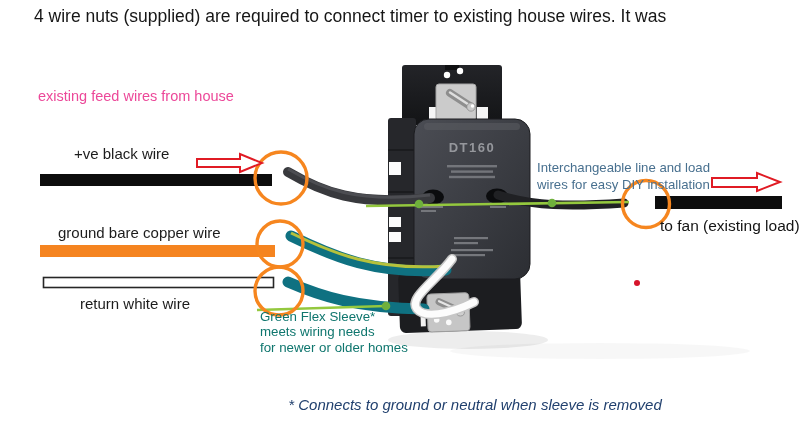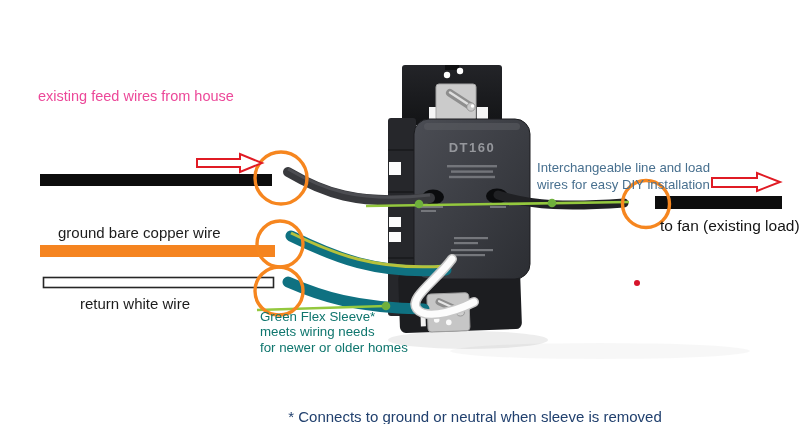--- a/index.html
+++ b/index.html
@@ -12,22 +12,22 @@
   svg.diagram{position:absolute;left:0;top:0;}
   .txt{position:absolute;white-space:nowrap;}
   .title{left:34px;top:5px;font-size:17.5px;line-height:22.5px;color:#161616;}
   .lbl-feed{left:38px;top:88px;font-size:14.5px;color:#ec4899;}
   .lbl-hot{left:74px;top:145px;font-size:15px;color:#1c1c1c;}
   .lbl-ground{left:58px;top:224px;font-size:15px;color:#1c1c1c;}
   .lbl-neutral{left:80px;top:295px;font-size:15px;color:#1c1c1c;}
   .lbl-interx{left:537px;top:160px;font-size:13.2px;line-height:16.5px;color:#48708f;}
   .lbl-tofan{left:660px;top:217px;font-size:15.5px;color:#141414;}
   .lbl-sleeve{left:260px;top:309px;font-size:13.3px;line-height:15.4px;color:#0f766e;}
-  .footnote{left:255px;top:396px;width:440px;text-align:center;
-            font-size:15px;color:#21406e;margin-top:12px;}
+  .footnote{left:255px;top:396px;width:440px;text-align:center;font-style:italic;
+            font-size:15px;color:#21406e;}
   .line{display:block;}
 </style>
 </head>
 <body>
 
 <div class="stage">
 
   <svg class="diagram" width="800" height="424" viewBox="0 0 800 424">
     <defs>
       <linearGradient id="bodyGrad" x1="0" y1="0" x2="1" y2="1">
@@ -148,24 +148,26 @@
 
     <g fill="#ffffff" stroke="#e01b24" stroke-width="2">
       <polygon points="197,159 240,159 240,154 262,163 240,172 240,167 197,167"></polygon>
       <polygon points="712,178 757,178 757,173 780,182 757,191 757,187 712,187"></polygon>
     </g>
 
     <circle cx="637" cy="283" r="3" fill="#d6152b"></circle>
   </svg>
 
   <div class="txt title">
+    <span class="line">4 wire nuts (supplied) are required to connect timer to existing house wires. It was</span>
   </div>
 
   <div class="txt lbl-feed">existing feed wires from house</div>
 
+  <div class="txt lbl-hot">+ve black wire</div>
 
   <div class="txt lbl-ground">ground bare copper  wire</div>
 
   <div class="txt lbl-neutral">return white wire</div>
 
   <div class="txt lbl-interx">
     <span class="line">Interchangeable line and load</span>
     <span class="line">wires for easy DIY installation</span>
   </div>
 

